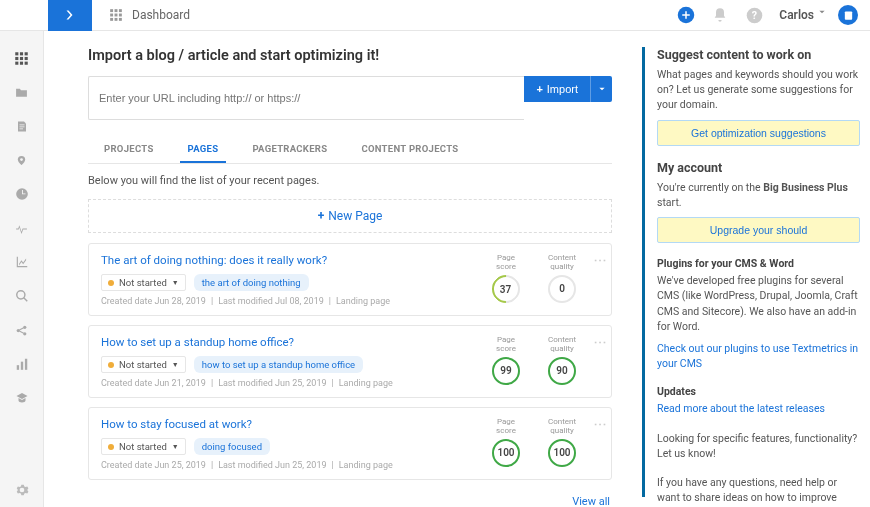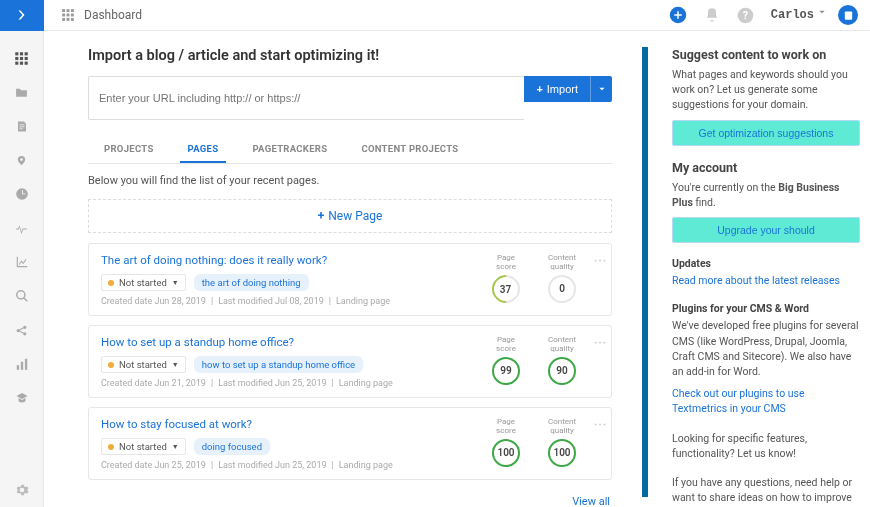--- a/index.html
+++ b/index.html
@@ -1,37 +1,37 @@
 <!DOCTYPE html>
 <html><head>
 <meta charset="utf-8">
 <style>
 * { box-sizing: border-box; margin: 0; padding: 0; }
 body { font-family: -apple-system, BlinkMacSystemFont, "Segoe UI", Roboto, Arial, sans-serif; font-size: 12px; color: #333; background: #fff; width: 870px; height: 507px; overflow: hidden; }
 
 
-.topbar { height: 31px; display: flex; align-items: center; border-bottom: 1px solid #e6e6e6; }
+.topbar { height: 31px; display: flex; align-items: center; border-bottom: 1px solid #e6e6e6; padding-left: 48px; }
 .logo { width: 44px; height: 31px; background: #1a73d9; display: flex; align-items: center; justify-content: center; }
 .logo svg { fill: #fff; }
 .topbar-apps { width: 20px; height: 20px; margin-left: 14px; display: flex; align-items: center; justify-content: center; }
 .topbar-title { margin-left: 6px; font-size: 12px; color: #666; }
 .topbar-spacer { flex: 1; }
 .topbar-icon { width: 18px; height: 18px; margin: 0 8px; display: flex; align-items: center; justify-content: center; }
-.topbar-user { margin: 0 8px; font-size: 12px; color: #555; font-weight: 600; display: flex; align-items: flex-start; gap: 4px; font-family: Liberation Mono, monospace; }
+.topbar-user { margin: 0 8px; font-size: 12px; color: #555; font-weight: 600; display: flex; align-items: flex-start; gap: 4px; }
 .topbar-avatar { width: 20px; height: 20px; border-radius: 50%; background: #1a73d9; margin: 0 12px 0 4px; display: flex; align-items: center; justify-content: center; }
 
 
 .main { display: flex; height: calc(507px - 31px); }
 .sidebar { width: 44px; background: #f5f5f5; border-right: 1px solid #e6e6e6; display: flex; flex-direction: column; align-items: center; padding-top: 10px; }
 .sidebar-item { width: 30px; height: 28px; margin: 3px 0; display: flex; align-items: center; justify-content: center; color: #888; }
 .sidebar-spacer { flex: 1; }
 
 .content { flex: 1; display: flex; padding: 16px 10px 10px 44px; gap: 30px; overflow: hidden; }
 .left-col { flex: 1; min-width: 0; }
-.right-col { width: 218px; flex-shrink: 0; border-left: 6px solid #0369a1; padding-left: 24px; }
+.right-col { width: 218px; flex-shrink: 0; border-left: 3px solid #0369a1; padding-left: 12px; }
 
 .page-heading { font-size: 14.5px; font-weight: 600; color: #333; margin-bottom: 12px; }
 
 .url-row { display: flex; margin-bottom: 16px; }
 .url-input { flex: 1; height: 44px; border: 1px solid #ddd; border-right: none; padding: 0 10px; font-size: 11px; color: #888; outline: none; border-radius: 2px 0 0 2px; }
 .import-btn { background: #1a73d9; color: #fff; border: none; height: 26px; padding: 0 12px; font-size: 11px; display: flex; align-items: center; gap: 4px; cursor: pointer; }
 .import-dd { background: #1a73d9; color: #fff; border: none; border-left: 1px solid rgba(255,255,255,.3); height: 26px; width: 22px; border-radius: 0 2px 2px 0; cursor: pointer; display: flex; align-items: center; justify-content: center; }
 
 .tabs { display: flex; border-bottom: 1px solid #e6e6e6; padding: 0 8px; }
 .tab { padding: 7px 8px; margin-right: 18px; font-size: 9.5px; font-weight: 700; letter-spacing: .3px; color: #888; cursor: pointer; }
@@ -58,21 +58,21 @@
 .score-circle.low { border-color: #a5c84a; border-top-color: #e6e6e6; border-right-color: #e6e6e6; transform: rotate(45deg); }
 .score-circle.low span { transform: rotate(-45deg); }
 .score-circle.zero { border-color: #e6e6e6; }
 .score-circle.high { border-color: #3fa846; }
 .card-menu { position: absolute; right: 8px; top: 10px; color: #ccc; font-size: 13px; line-height: .4; letter-spacing: -1px; cursor: pointer; writing-mode: vertical-lr; }
 
 .view-all { text-align: right; color: #1a73d9; font-size: 11px; padding: 6px 2px; cursor: pointer; }
 
 .side-heading { font-size: 12.5px; font-weight: 700; color: #444; margin-bottom: 5px; }
 .side-text { font-size: 10.5px; color: #555; line-height: 1.45; margin-bottom: 7px; }
-.side-btn { display: block; width: 100%; background: #5eead4; border: 1px solid #b3d9f5; color: #1a73d9; font-size: 10.5px; padding: 6px 4px; text-align: center; border-radius: 2px; margin-bottom: 14px; cursor: pointer; }
+.side-btn { display: block; width: 100%; background: #fef9c3; border: 1px solid #b3d9f5; color: #1a73d9; font-size: 10.5px; padding: 6px 4px; text-align: center; border-radius: 2px; margin-bottom: 14px; cursor: pointer; }
 .side-link { color: #1a73d9; cursor: pointer; }
 .side-block { margin-bottom: 14px; }
 .side-subheading { font-size: 10.5px; font-weight: 700; color: #444; margin-bottom: 3px; }
 </style>
 </head>
 <body>
 
 <div class="topbar">
   <div class="logo">
     <svg width="12" height="12" viewBox="0 0 24 24">
@@ -321,33 +321,33 @@
     </div>
 
     <div class="right-col">
       <div class="side-block">
         <div class="side-heading">Suggest content to work on</div>
         <div class="side-text">What pages and keywords should you work on? Let us generate some suggestions for your domain.</div>
         <button class="side-btn">Get optimization suggestions</button>
       </div>
       <div class="side-block">
         <div class="side-heading">My account</div>
-        <div class="side-text"><span>You're currently on the </span><b>Big Business Plus</b><span> find.</span></div>
+        <div class="side-text"><span>You're currently on the </span><b>Big Business Plus</b><span> start.</span></div>
         <button class="side-btn">Upgrade your should</button>
-      </div>
-      <div class="side-block">
-        <div class="side-subheading">Updates</div>
-        <div class="side-text"><span class="side-link">Read more about the latest releases</span></div>
       </div>
       <div class="side-block">
         <div class="side-subheading">Plugins for your CMS &amp; Word</div>
         <div class="side-text">We've developed free plugins for several CMS (like WordPress, Drupal, Joomla, Craft CMS and Sitecore). We also have an add-in for Word.</div>
         <div class="side-text"><span class="side-link">Check out our plugins to use Textmetrics in your CMS</span></div>
       </div>
       <div class="side-block">
+        <div class="side-subheading">Updates</div>
+        <div class="side-text"><span class="side-link">Read more about the latest releases</span></div>
+      </div>
+      <div class="side-block">
         <div class="side-text">Looking for specific features, functionality? Let us know!</div>
       </div>
       <div class="side-block">
         <div class="side-text"><span>If you have any questions, need help or want to share ideas on how to improve webtexttool, </span><span class="side-link">let us know!</span></div>
       </div>
     </div>
   </div>
 </div>
 
 </body></html>

